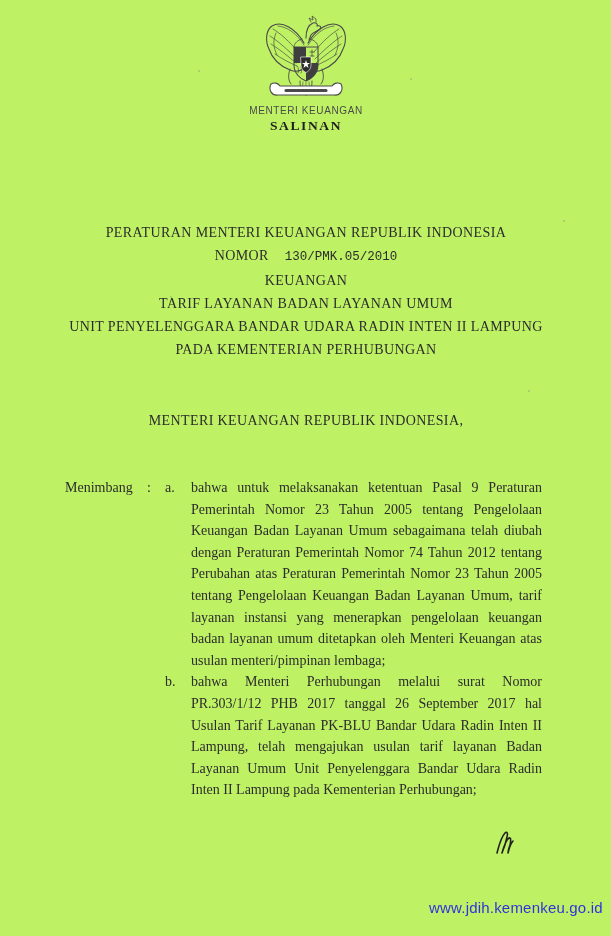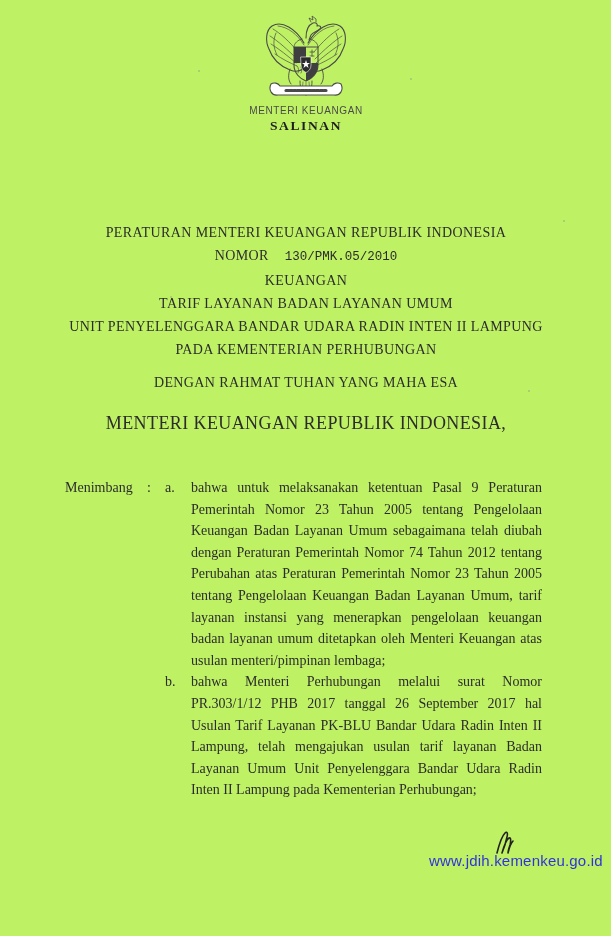--- a/index.html
+++ b/index.html
@@ -42,21 +42,21 @@
     line-height: 23px;
     letter-spacing: 0.4px;
   }
   .nomor-value {
     font-family: "Liberation Mono", "DejaVu Sans Mono", monospace;
     font-size: 12.5px;
     margin-left: 16px;
     letter-spacing: 0;
   }
   .invocation { top: 375px; font-size: 14px; letter-spacing: 0.4px; }
-  .authority  { top: 413px; font-size: 18px; letter-spacing: 0.4px; }
+  .authority  { top: 413px; font-size: 14px; letter-spacing: 0.4px; }
   .considering {
     position: absolute;
     top: 477px;
     left: 65px;
     width: 477px;
     font-size: 14px;
     line-height: 21.6px;
     display: flex;
     justify-content: flex-end;
   }
@@ -67,21 +67,21 @@
   .c-marker { width: 26px; flex: 0 0 26px; }
   .c-text  { flex: 1; text-align: justify; text-justify: inter-word; }
   .paraf {
     position: absolute;
     left: 493px;
     top: 829px;
   }
   .footer-link {
     position: absolute;
     left: 429px;
-    top: 852px;
+    top: 899px;
     font-family: "Liberation Sans", "DejaVu Sans", sans-serif;
     font-size: 15px;
     letter-spacing: 0.2px;
     color: #3232dc;
     text-decoration: none;
   }
   .speck {
     position: absolute;
     width: 2px; height: 2px;
     border-radius: 50%;
@@ -137,21 +137,20 @@
     <div>PERATURAN MENTERI KEUANGAN REPUBLIK INDONESIA</div>
     <div>
       <span>NOMOR</span><span class="nomor-value">130/PMK.05/2010</span>
     </div>
     <div>KEUANGAN</div>
     <div>TARIF LAYANAN BADAN LAYANAN UMUM</div>
     <div>UNIT PENYELENGGARA BANDAR UDARA RADIN INTEN II LAMPUNG</div>
     <div>PADA KEMENTERIAN PERHUBUNGAN</div>
   </div>
 
-  <div class="center-col invocation">DENGAN RAHMAT TUHAN YANG MAHA ESA</div>
   <div class="center-col authority">MENTERI KEUANGAN REPUBLIK INDONESIA,</div>
 
   <div class="considering">
     <div class="c-label">Menimbang</div>
     <div class="c-colon">:</div>
     <div class="c-items">
       <div class="c-item">
         <div class="c-marker">a.</div>
         <div class="c-text">bahwa untuk melaksanakan ketentuan Pasal 9 Peraturan Pemerintah Nomor 23 Tahun 2005 tentang Pengelolaan Keuangan Badan Layanan Umum sebagaimana telah diubah dengan Peraturan Pemerintah Nomor 74 Tahun 2012 tentang Perubahan atas Peraturan Pemerintah Nomor 23 Tahun 2005 tentang Pengelolaan Keuangan Badan Layanan Umum, tarif layanan instansi yang menerapkan pengelolaan keuangan badan layanan umum ditetapkan oleh Menteri Keuangan atas usulan menteri/pimpinan lembaga;</div>
       </div>

